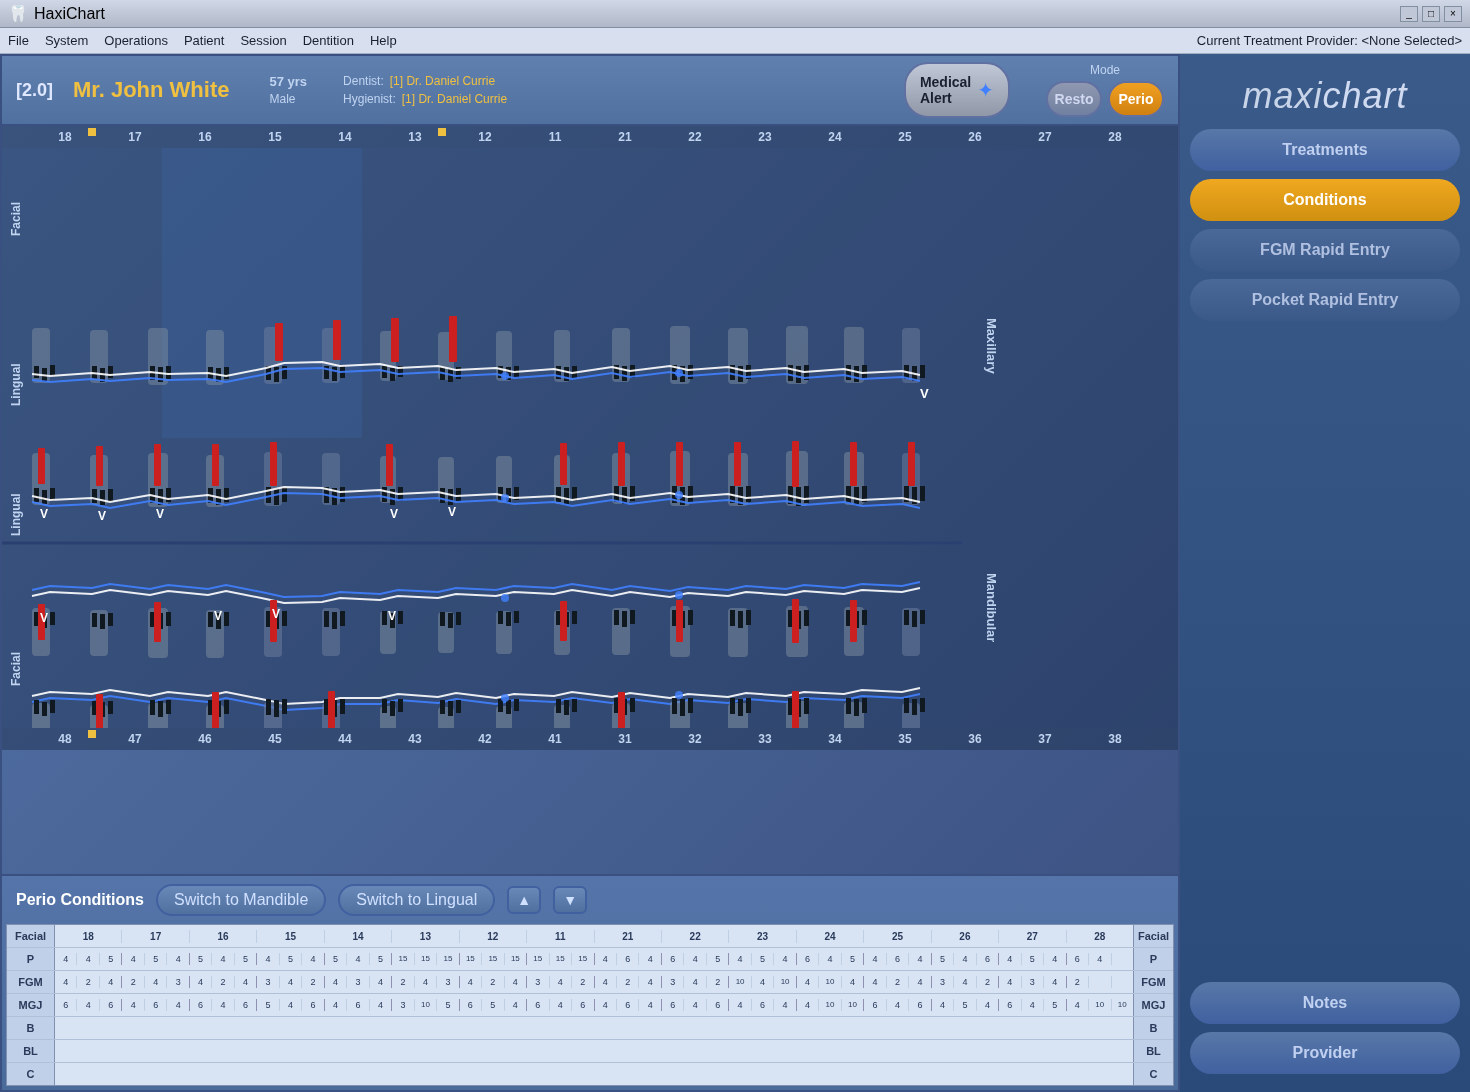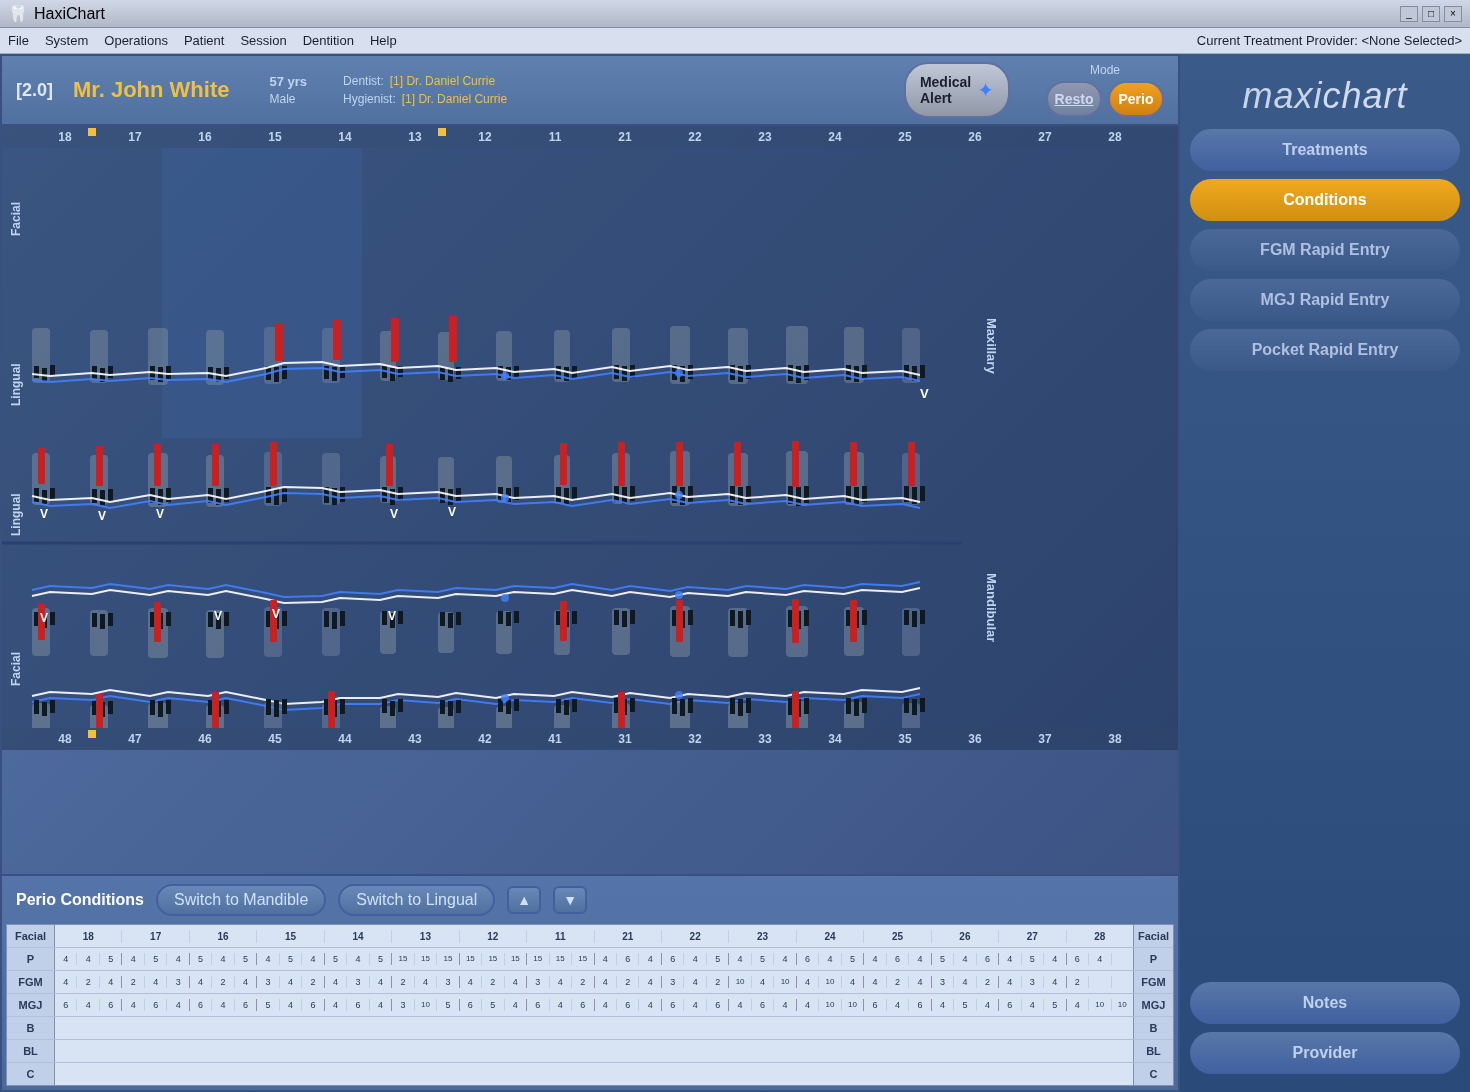--- a/index.html
+++ b/index.html
@@ -73,21 +73,21 @@
 
     .mode-section { display: flex; flex-direction: column; align-items: center; gap: 4px; margin-left: 16px; }
     .mode-label { font-size: 12px; color: #c0d4f0; }
     .mode-buttons { display: flex; gap: 6px; }
     .mode-btn {
       width: 56px; height: 36px; border-radius: 18px;
       border: 2px solid #6070a0;
       font-size: 14px; font-weight: bold;
       cursor: pointer;
     }
-    .mode-btn.inactive { background: linear-gradient(to bottom, #9098b0, #7080a0); color: #d0d8f0; text-decoration: underline; }
+    .mode-btn.inactive { background: linear-gradient(to bottom, #9098b0, #7080a0); color: #d0d8f0; }
     .mode-btn.active { background: linear-gradient(to bottom, #f0a020, #d08010); color: white; }
 
     
     #tooth-chart {
       flex: 1;
       position: relative;
       overflow: hidden;
     }
 
     
@@ -1084,21 +1084,20 @@
 
   <div id="right-sidebar">
 
     <div id="logo">
       <span style="color:#c8d4e8;font-size:36px;letter-spacing:1px;font-style:italic;font-weight:300;">maxi</span><span style="color:#d0daf0;font-size:36px;letter-spacing:1px;font-style:italic;font-weight:300;">chart</span>
     </div>
 
     <button class="sidebar-btn treatments">Treatments</button>
     <button class="sidebar-btn conditions">Conditions</button>
     <button class="sidebar-btn fgm">FGM Rapid Entry</button>
-    <button class="sidebar-btn mgj">MGJ Rapid Entry</button>
     <button class="sidebar-btn pocket">Pocket Rapid Entry</button>
 
     <div class="sidebar-spacer"></div>
 
     <button class="sidebar-btn notes">Notes</button>
     <button class="sidebar-btn commands" style="margin-bottom:8px;">Provider</button>
   </div>
 
 </div>
 

